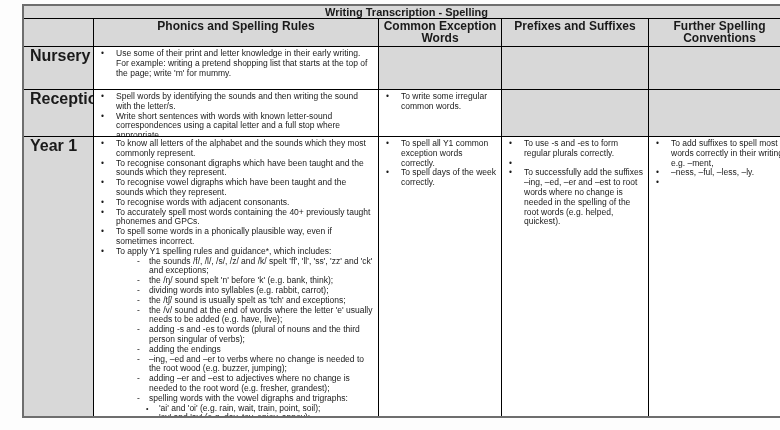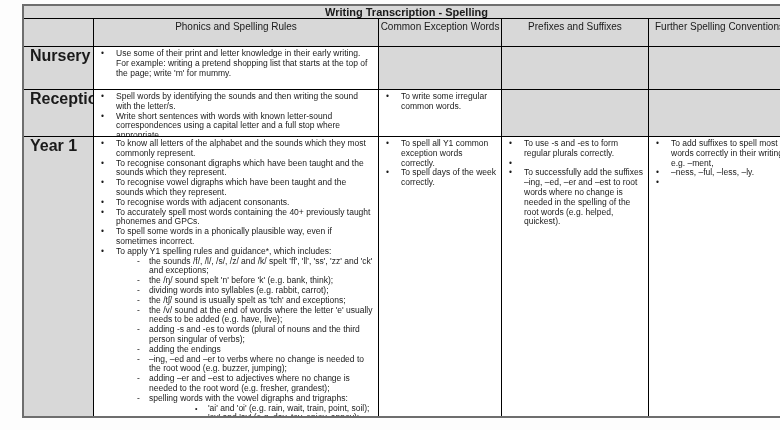--- a/index.html
+++ b/index.html
@@ -21,36 +21,36 @@
     background:#ffffff;
   }
   .cell.last-col { border-right:none; }
   .cell.last-row { border-bottom:none; }
   .shaded { background:#d8d8d8; }
   .title {
     grid-column:1 / -1; background:#d8d8d8;
     font-size:11px; font-weight:bold; text-align:center; line-height:12px;
   }
   .head {
-    background:#d8d8d8; font-size:10px; font-weight:normal; text-align:center;
+    background:#d8d8d8; font-size:12px; font-weight:bold; text-align:center;
     line-height:11.5px; padding-top:2px;
   }
   .rowlabel {
     background:#d8d8d8; font-size:16px; font-weight:bold;
     padding:3px 2px 0 6px; line-height:11px;
   }
   .content { font-size:8.5px; line-height:9.8px; padding:2px 3px 1px 0; }
   .li { display:flex; align-items:flex-start; }
   .li .marker { flex:none; }
   .li .txt { flex:1; }
   .lvl0 { padding-left:7px; }
   .lvl0 .marker { width:15px; }
   .lvl1 { padding-left:43px; }
   .lvl1 .marker { width:12px; }
-  .lvl2 { padding-left:101px;justify-content:center; }
+  .lvl2 { padding-left:52px;justify-content:center; }
   .lvl2 .marker { width:13px; font-size:7px; line-height:9.8px; }
 </style>
 </head>
 <body>
 
 <div class="page">
   <div class="tbl">
 
     <div class="cell title">Writing Transcription - Spelling</div>
 

